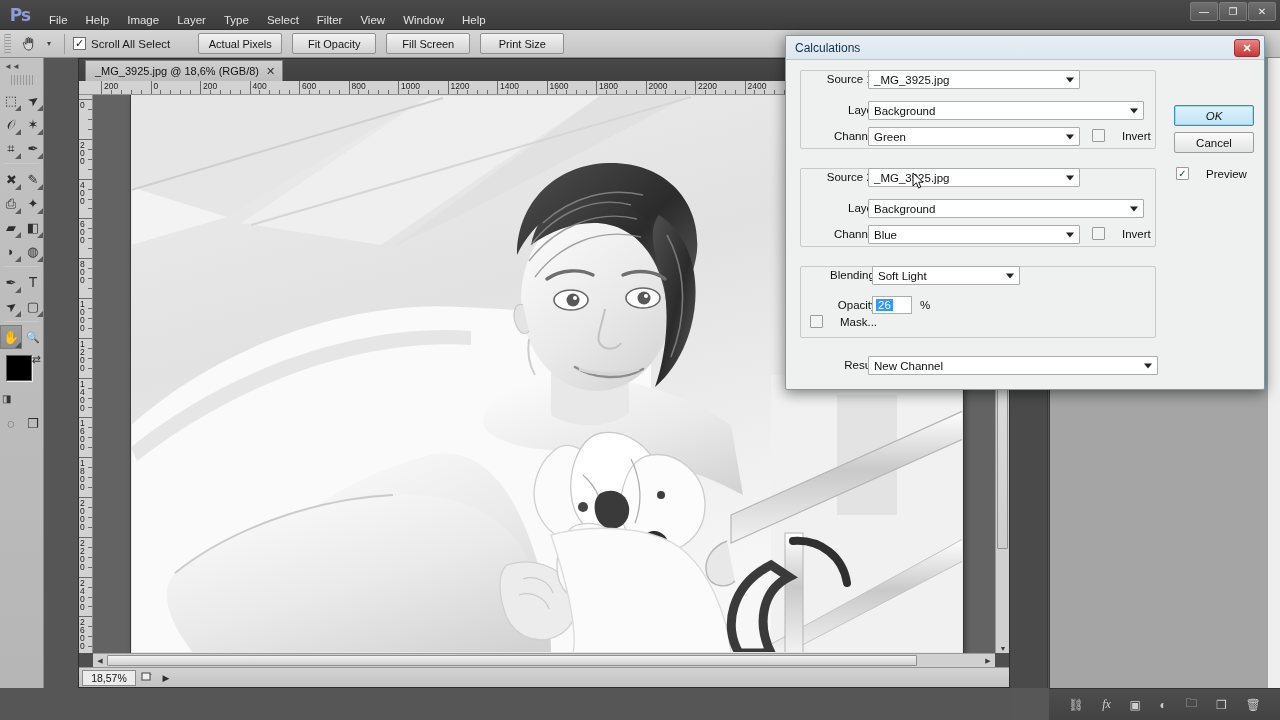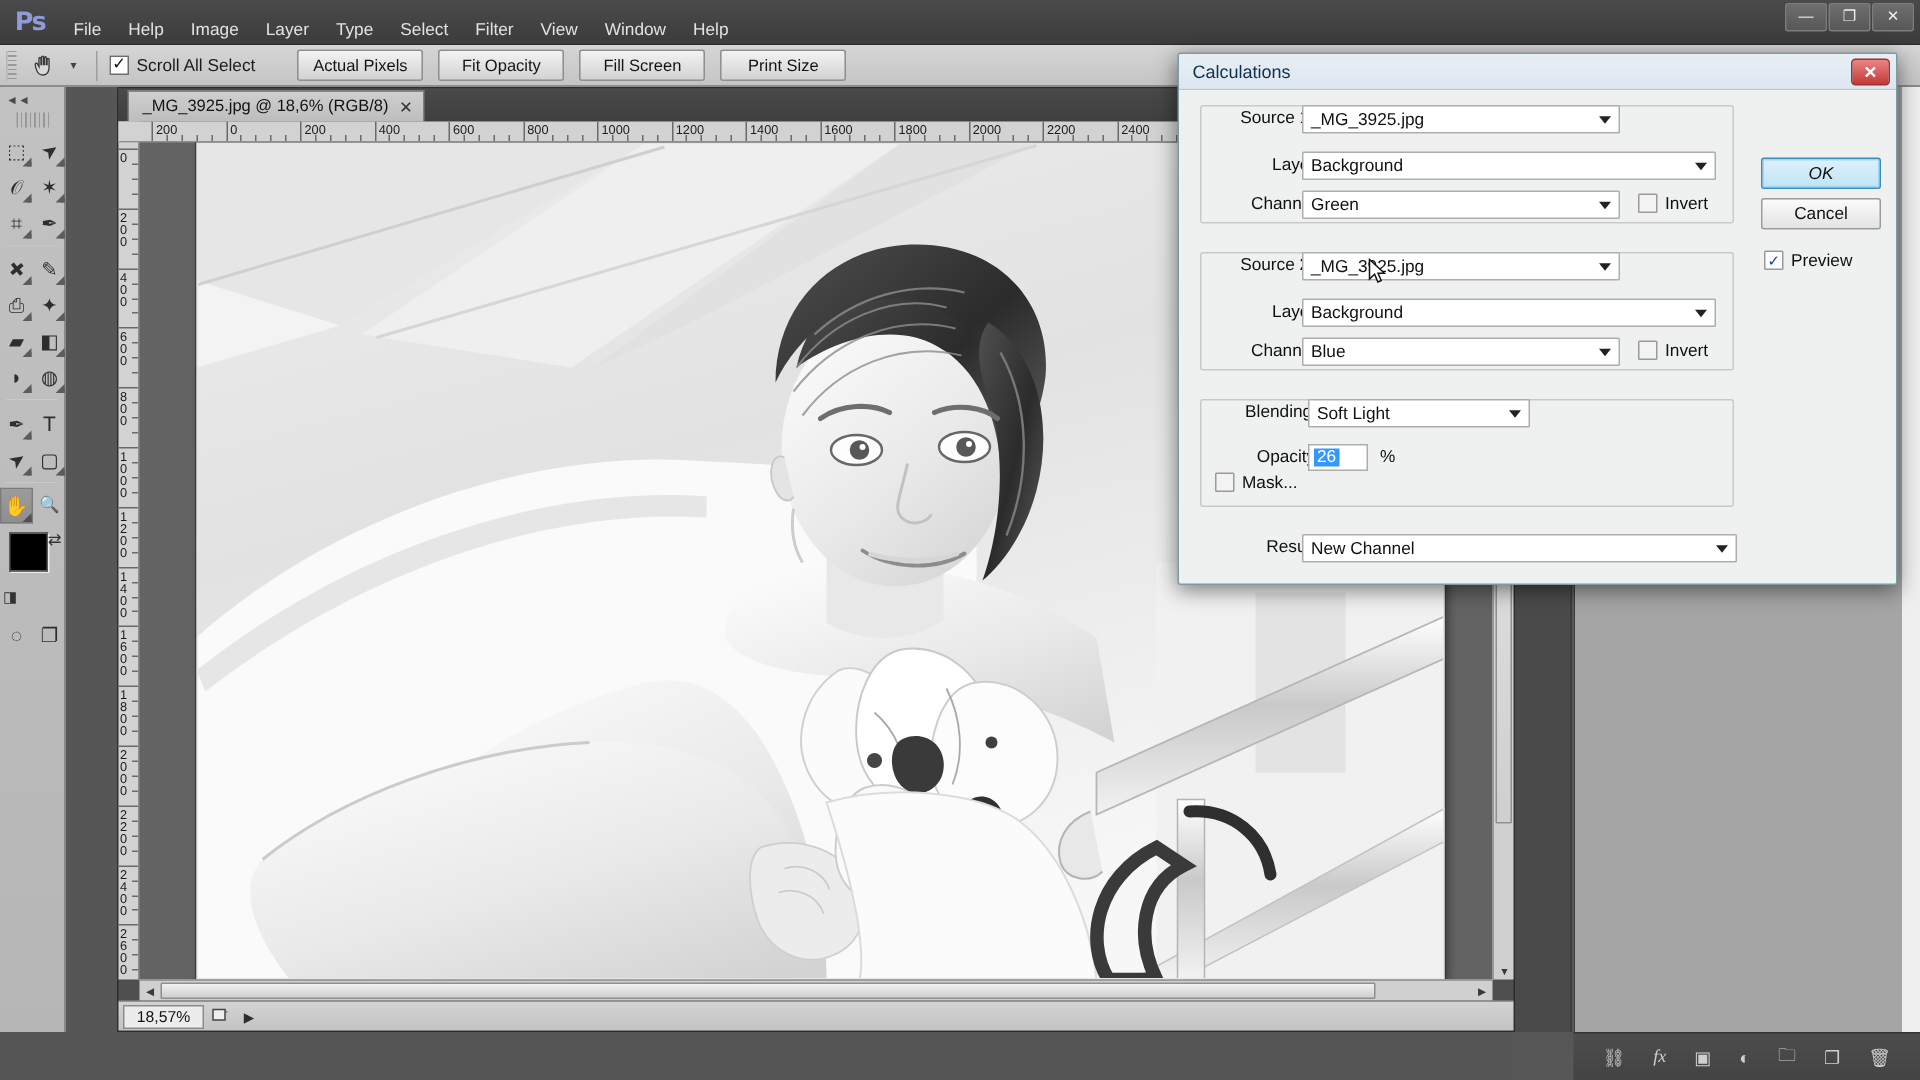--- a/index.html
+++ b/index.html
@@ -216,21 +216,21 @@
     position: absolute; height: 19px; background: #fff;
     border: 1px solid #adadad; border-radius: 1px;
     display: flex; align-items: center; padding-left: 5px;
     font-size: 11.5px; color: #111;
   }
   .combo .caret {
     position: absolute; right: 5px; top: 50%; transform: translateY(-50%);
     width: 0; height: 0; border-left: 4px solid transparent;
     border-right: 4px solid transparent; border-top: 5px solid #222;
   }
-  .dcheck { position:absolute; display:flex; align-items:center; gap:5px; font-size:11.5px; color:#101010;}
+  .dcheck { position:absolute; display:flex; align-items:center; gap:17px; font-size:11.5px; color:#101010;}
   .dbox { width: 13px; height: 13px; background: #f3f3f3; border: 1px solid #9a9a9a; border-radius:1px;
           display:flex; align-items:center; justify-content:center; font-size:10px; color:#0f3f85;}
   .dbox.on { background:#fdfdfd; }
   .numfield {
     position: absolute; width: 40px; height: 18px; background:#fff;
     border: 1px solid #adadad; display:flex; align-items:center; padding-left:3px;
   }
   .numfield .selnum { background:#3399ff; color:#fff; padding: 0 2px; font-size: 11.5px; }
   .dbtn {
     position: absolute; width: 80px; height: 21px; border-radius: 2px;

